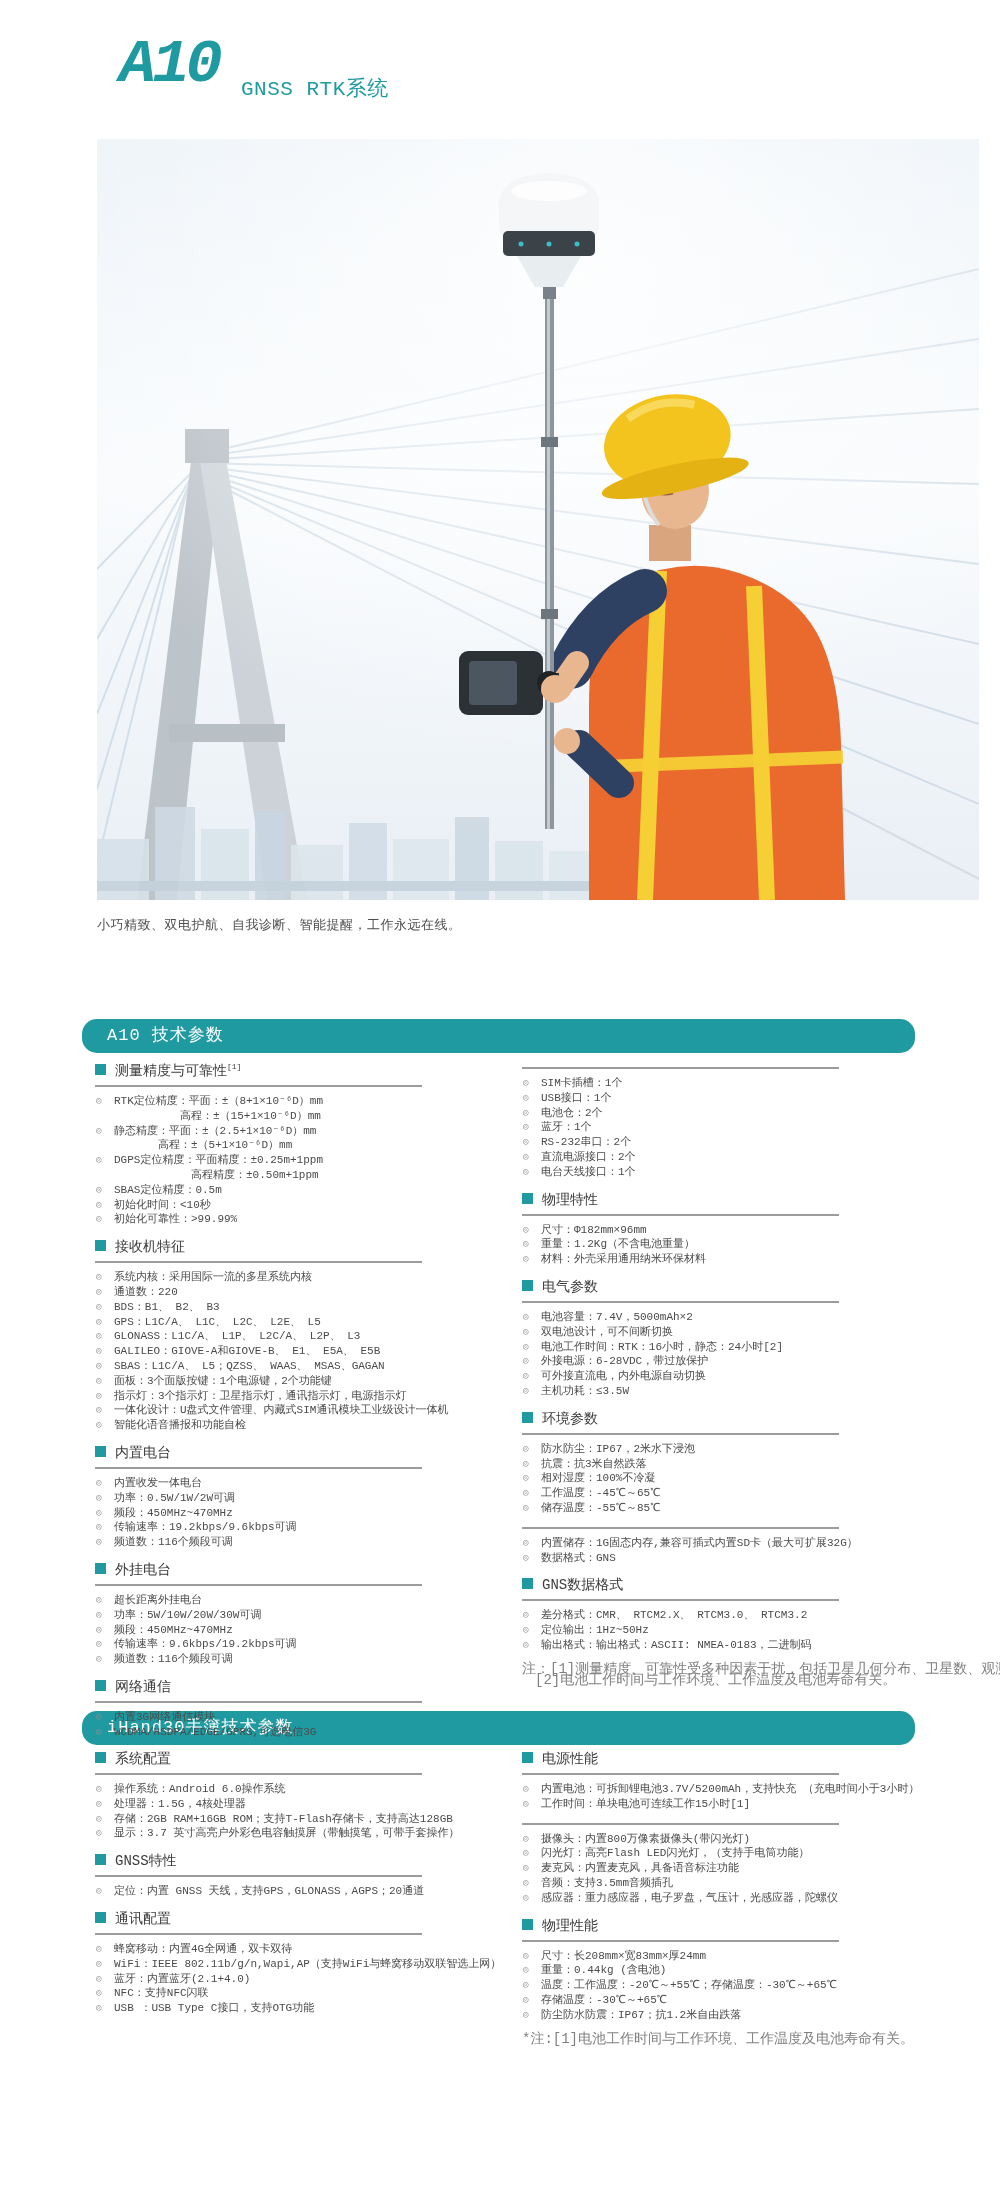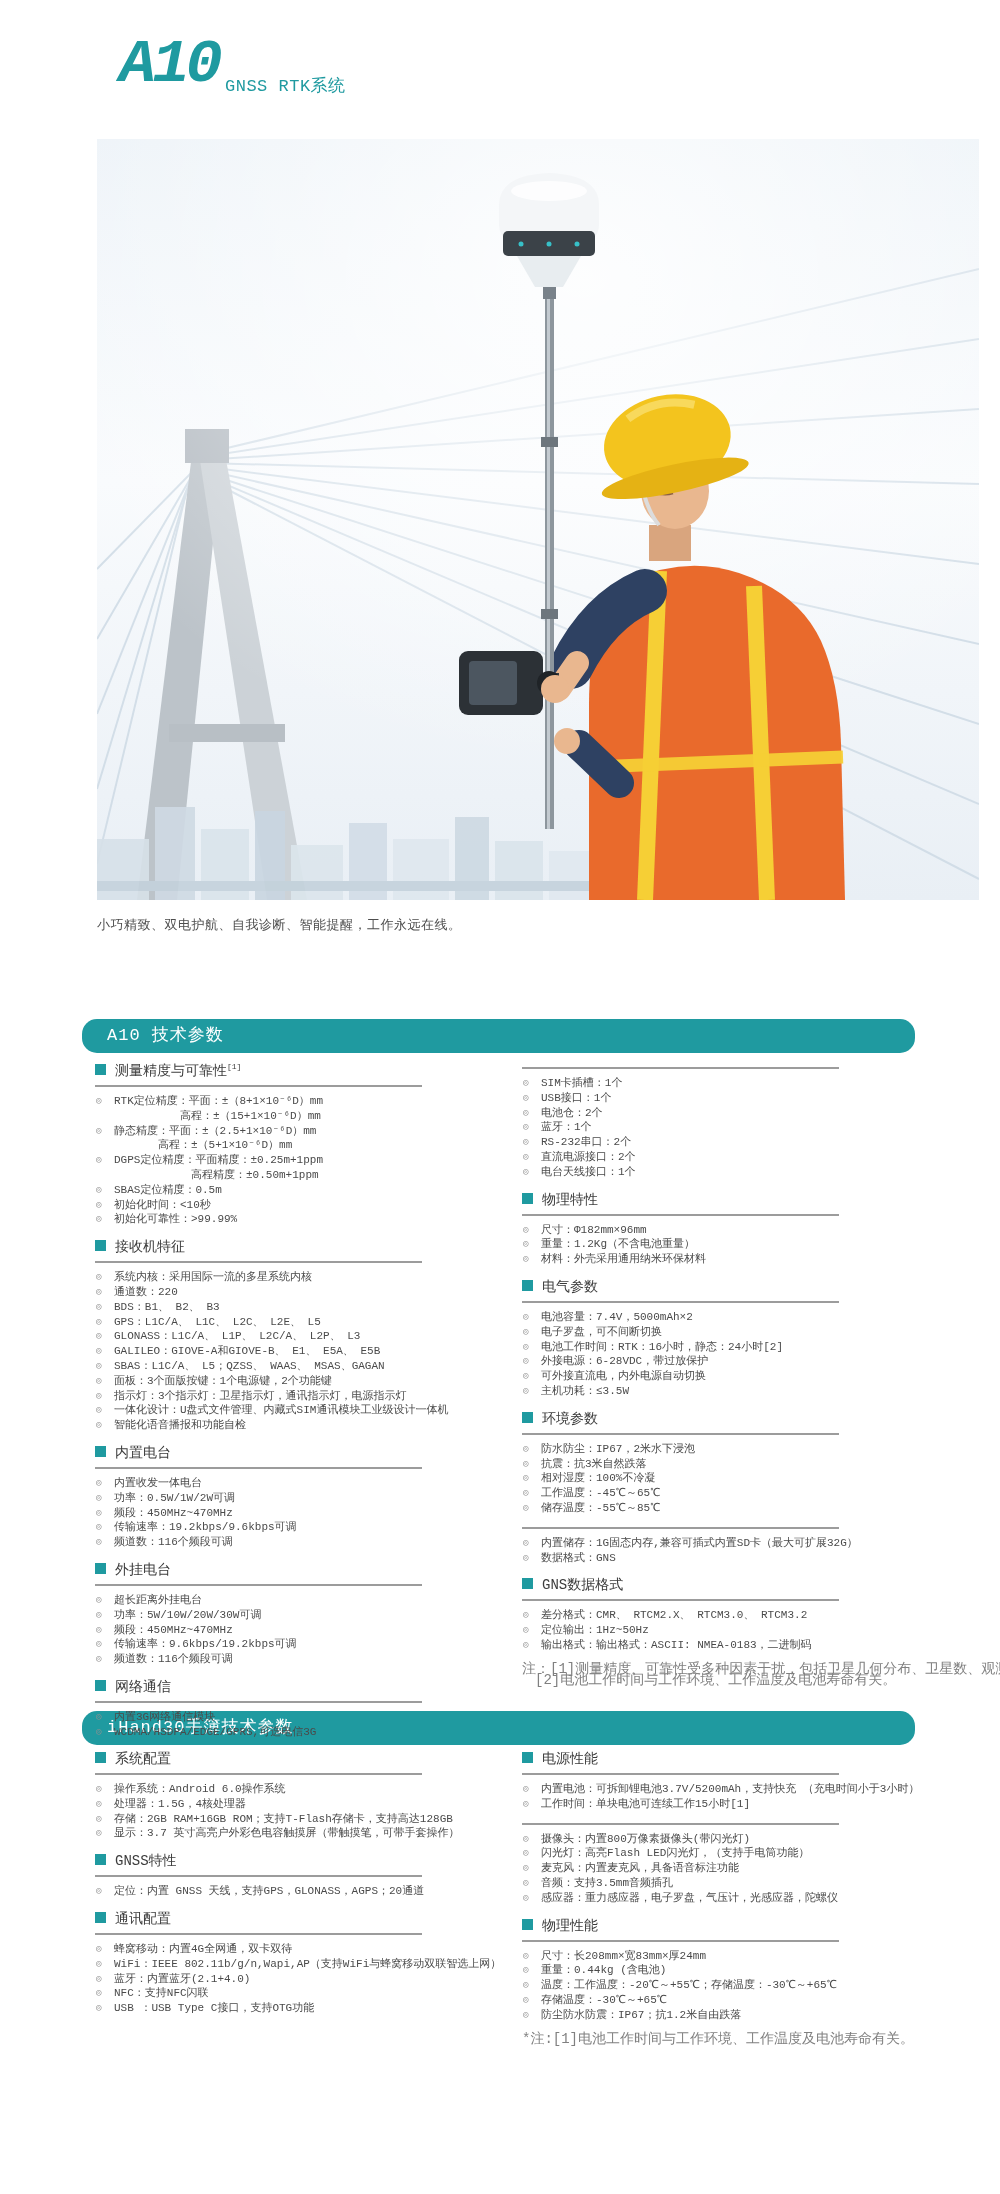--- a/index.html
+++ b/index.html
@@ -8,21 +8,21 @@
     font-family:Liberation Mono, monospace;
     margin-left:39px;
     --accent:#1f9aa0;
   }
   
   .brand{position:absolute;left:80px;top:40px;}
   .brand-a10{
     font-size:62px;font-style:italic;font-weight:bold;line-height:50px;
     color:var(--accent);letter-spacing:-4px;
   }
-  .brand-sub{position:absolute;left:186px;top:74px;font-size:17px;color:var(--accent);letter-spacing:.5px;white-space:nowrap;}
+  .brand-sub{position:absolute;left:202px;top:74px;font-size:21px;color:var(--accent);letter-spacing:.5px;white-space:nowrap;}
   
   .photo{position:absolute;left:58px;top:139px;width:882px;height:761px;overflow:hidden;background:#f2f6fa;}
   .photo svg{display:block;}
   
   .tagline{position:absolute;left:58px;top:916px;font-size:13px;color:#4d4d4d;letter-spacing:.5px;}
   
   .bar{position:absolute;left:43px;width:833px;height:34px;background:var(--accent);border-radius:15px;}
   .bar span{display:block;line-height:34px;padding-left:25px;color:#ffffff;font-size:17px;letter-spacing:1px;}
   .bar1{top:1019px;}
   .bar2{top:1711px;}
@@ -232,21 +232,21 @@
         <div class="sec-h"><span class="sq"></span><span>物理特性</span></div>
         <div class="rule"></div>
         <div class="it"><span class="b">◎</span><span>尺寸：Φ182mm×96mm</span></div>
         <div class="it"><span class="b">◎</span><span>重量：1.2Kg（不含电池重量）</span></div>
         <div class="it"><span class="b">◎</span><span>材料：外壳采用通用纳米环保材料</span></div>
       </div>
       <div class="sec">
         <div class="sec-h"><span class="sq"></span><span>电气参数</span></div>
         <div class="rule"></div>
         <div class="it"><span class="b">◎</span><span>电池容量：7.4V，5000mAh×2</span></div>
-        <div class="it"><span class="b">◎</span><span>电子罗盘，可不间断切换</span></div>
+        <div class="it"><span class="b">◎</span><span>双电池设计，可不间断切换</span></div>
         <div class="it"><span class="b">◎</span><span>电池工作时间：RTK：16小时，静态：24小时[2]</span></div>
         <div class="it"><span class="b">◎</span><span>外接电源：6-28VDC，带过放保护</span></div>
         <div class="it"><span class="b">◎</span><span>可外接直流电，内外电源自动切换</span></div>
         <div class="it"><span class="b">◎</span><span>主机功耗：≤3.5W</span></div>
       </div>
       <div class="sec">
         <div class="sec-h"><span class="sq"></span><span>环境参数</span></div>
         <div class="rule"></div>
         <div class="it"><span class="b">◎</span><span>防水防尘：IP67，2米水下浸泡</span></div>
         <div class="it"><span class="b">◎</span><span>抗震：抗3米自然跌落</span></div>

